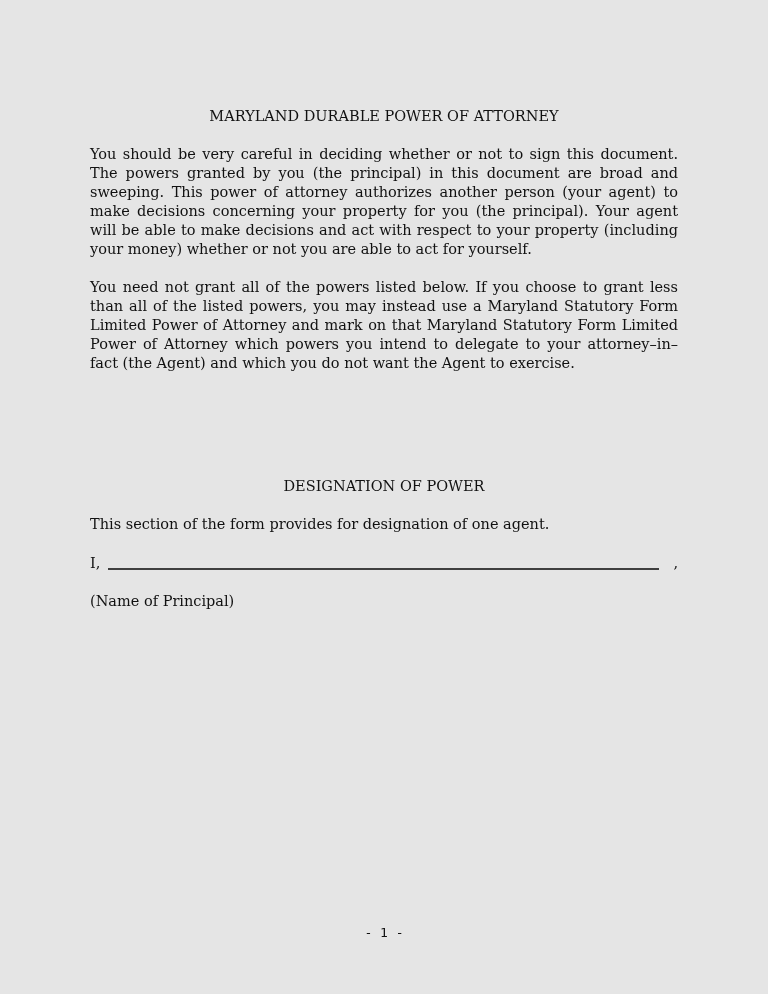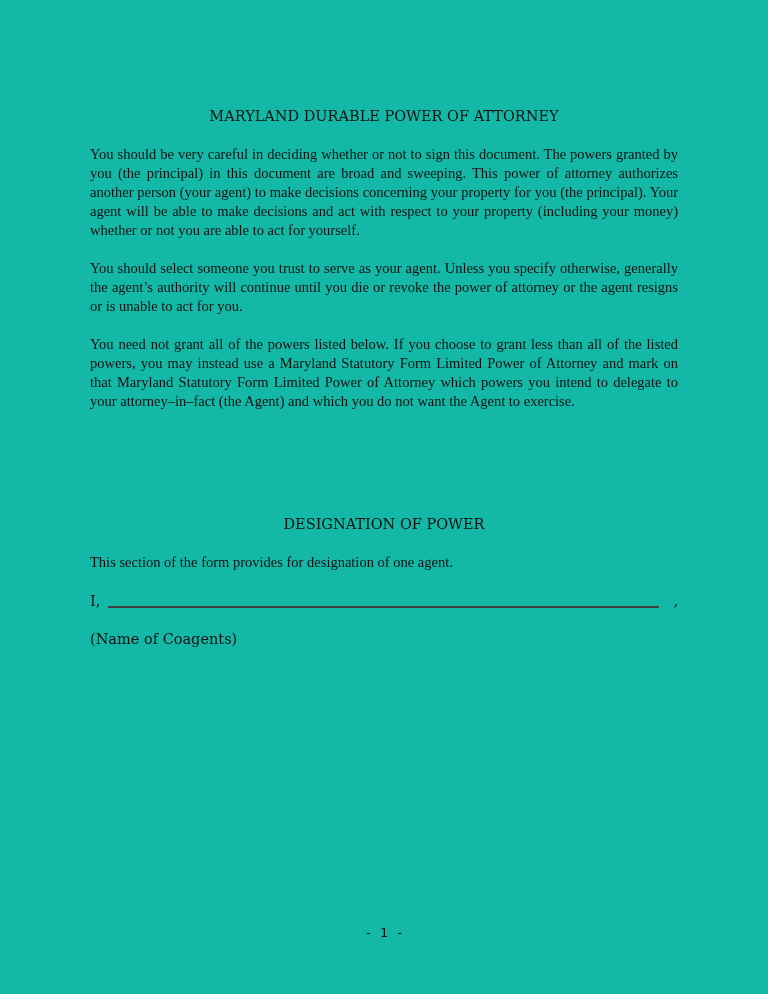--- a/index.html
+++ b/index.html
@@ -4,41 +4,40 @@
 <style>
   html, body {
     margin: 0;
     padding: 0;
     background: #ffffff;
   }
   .page {
     position: relative;
     width: 768px;
     height: 994px;
-    background: #14b8a6;
+    background: #e5e5e5;
     font-family: "DejaVu Serif", serif;
     color: #111111;
     box-sizing: border-box;
     overflow: hidden;
   }
   .doc {
     box-sizing: border-box;
     padding: 88px 90px 0 90px;
     font-size: 14.5px;
     line-height: 19px;
   }
   .doc p {
     margin: 19px 0;
   }
   .centered {
     text-align: center;
   }
   .body-par {
     text-align: justify;
-    font-family: Liberation Serif, serif;
   }
   .spacer {
     height: 66px;
   }
   .iline {
     display: flex;
     align-items: flex-end;
     margin: 19px 0 0 0;
   }
   .iline .prefix {
@@ -67,32 +66,31 @@
 </head>
 <body>
 
 <div class="page">
   <div class="doc">
 
     <p class="centered">MARYLAND DURABLE POWER OF ATTORNEY</p>
 
 
     <p class="body-par">You should be very careful in deciding whether or not to sign this document. The powers granted by you (the principal) in this document are broad and sweeping. This power of attorney authorizes another person (your agent) to make decisions concerning your property for you (the principal). Your agent will be able to make decisions and act with respect to your property (including your money) whether or not you are able to act for yourself.</p>
-    <p class="body-par">You should select someone you trust to serve as your agent. Unless you specify otherwise, generally the agent’s authority will continue until you die or revoke the power of attorney or the agent resigns or is unable to act for you.</p>
     <p class="body-par">You need not grant all of the powers listed below. If you choose to grant less than all of the listed powers, you may instead use a Maryland Statutory Form Limited Power of Attorney and mark on that Maryland Statutory Form Limited Power of Attorney which powers you intend to delegate to your attorney–in–fact (the Agent) and which you do not want the Agent to exercise.</p>
 
     <div class="spacer"></div>
 
     <p class="centered">DESIGNATION OF POWER</p>
 
     <p class="body-par">This section of the form provides for designation of one agent.</p>
 
     <div class="iline">
       <span class="prefix">I,</span>
       <span class="fill-line"></span>
       <span class="suffix">,</span>
     </div>
-    <p class="caption">(Name of Coagents)</p>
+    <p class="caption">(Name of Principal)</p>
 
   </div>
 
   <div class="footer">- 1 -</div>
 </div>
 
 </body></html>

